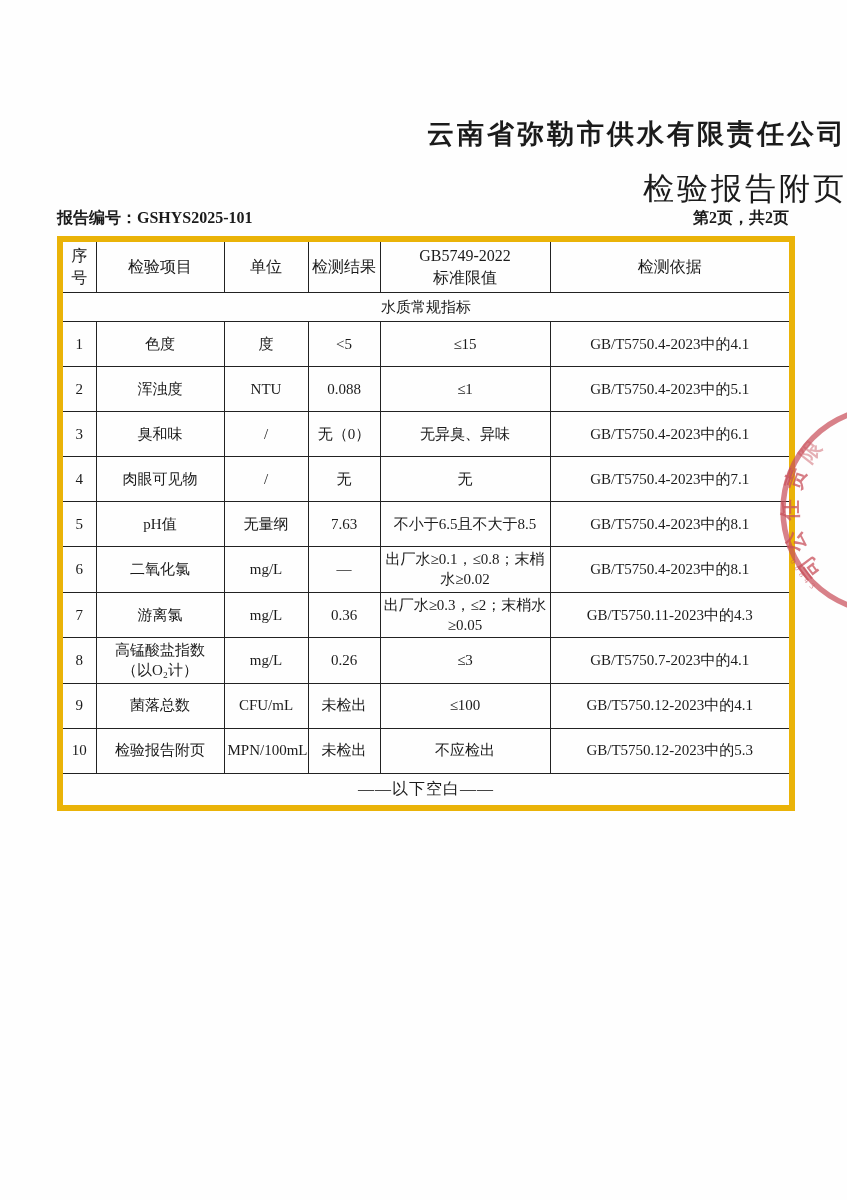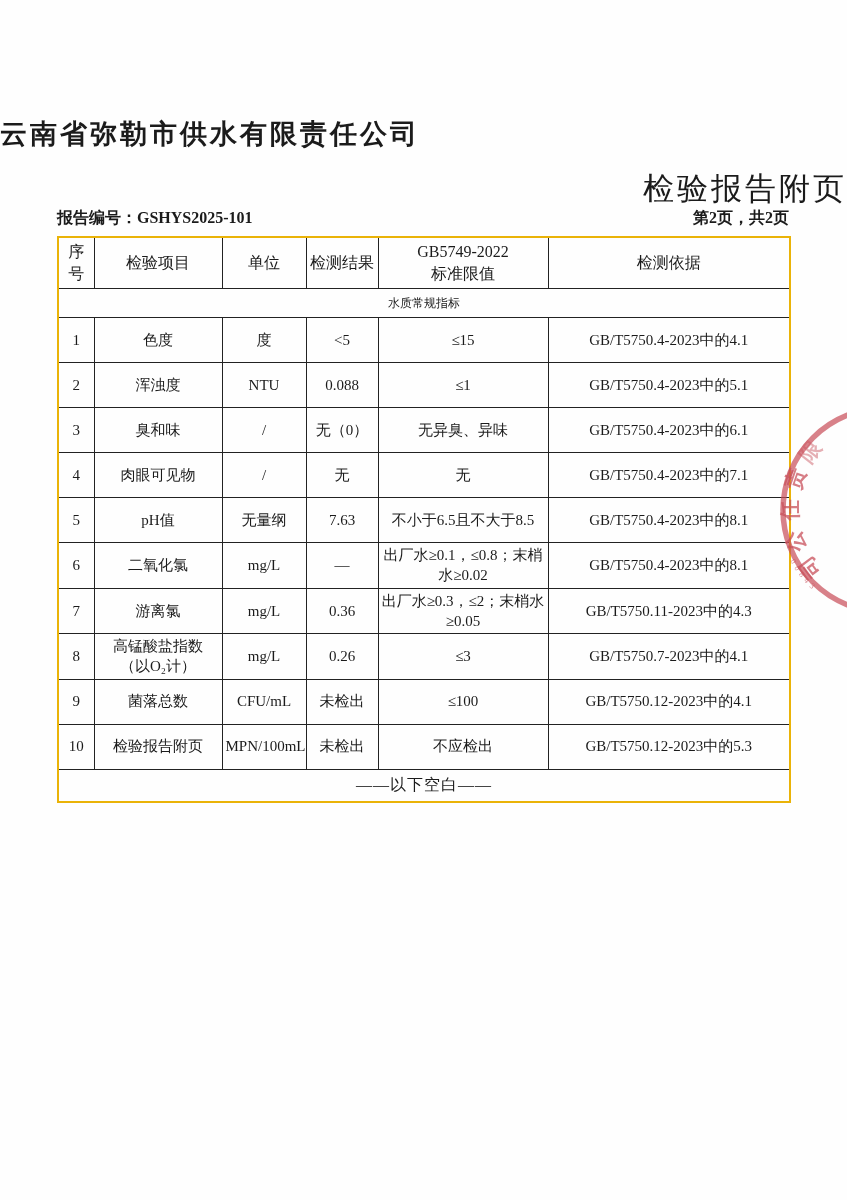--- a/index.html
+++ b/index.html
@@ -6,50 +6,50 @@
   .page{
     position:relative;
     width:847px;height:1200px;
     background:#fefefe;
     overflow:hidden;
     font-family:"Liberation Serif","DejaVu Serif",serif;
     color:#1b1b1b;
   }
   .company-title{
     position:absolute;top:116px;left:0;width:100%;
-    text-align:left;font-size:27px;font-weight:bold;letter-spacing:3px;
+    text-align:right;font-size:27px;font-weight:bold;letter-spacing:3px;
   }
   .doc-title{
     position:absolute;top:168px;left:0;width:100%;
     text-align:right;font-size:31px;font-weight:normal;letter-spacing:3px;
   }
   .meta-row{
     position:absolute;top:208px;left:57px;width:732px;
     display:flex;justify-content:space-between;align-items:flex-start;
     font-size:16px;font-weight:bold;
   }
   table.report{
     position:absolute;top:236px;left:57px;
     width:732px;
     border-collapse:collapse;
     table-layout:fixed;
-    border:2px solid #eab308;
+    border:6px solid #eab308;
     font-size:15px;
   }
   table.report th, table.report td{
     border:1px solid #222;
     text-align:center;
     vertical-align:middle;
     padding:2px 3px;
     white-space:pre-line;
     line-height:1.35;
   }
   table.report th{font-weight:normal;font-size:16px;height:46px;}
   table.report tbody tr.data-row{height:45px;}
-  tr.section-row td{height:24px;font-size:12px;border-radius:11px;}
+  tr.section-row td{height:24px;font-size:15px;border-radius:11px;}
   tr.blank-row td{height:27px;font-size:16px;letter-spacing:1px;margin-left:48px;}
   col.c-no{width:36px;}
   col.c-item{width:128px;}
   col.c-unit{width:84px;}
   col.c-result{width:72px;}
   col.c-limit{width:170px;}
   col.c-basis{width:242px;}
   .seal-overlay{
     position:absolute;top:0;left:0;width:847px;height:1200px;
     pointer-events:none;

